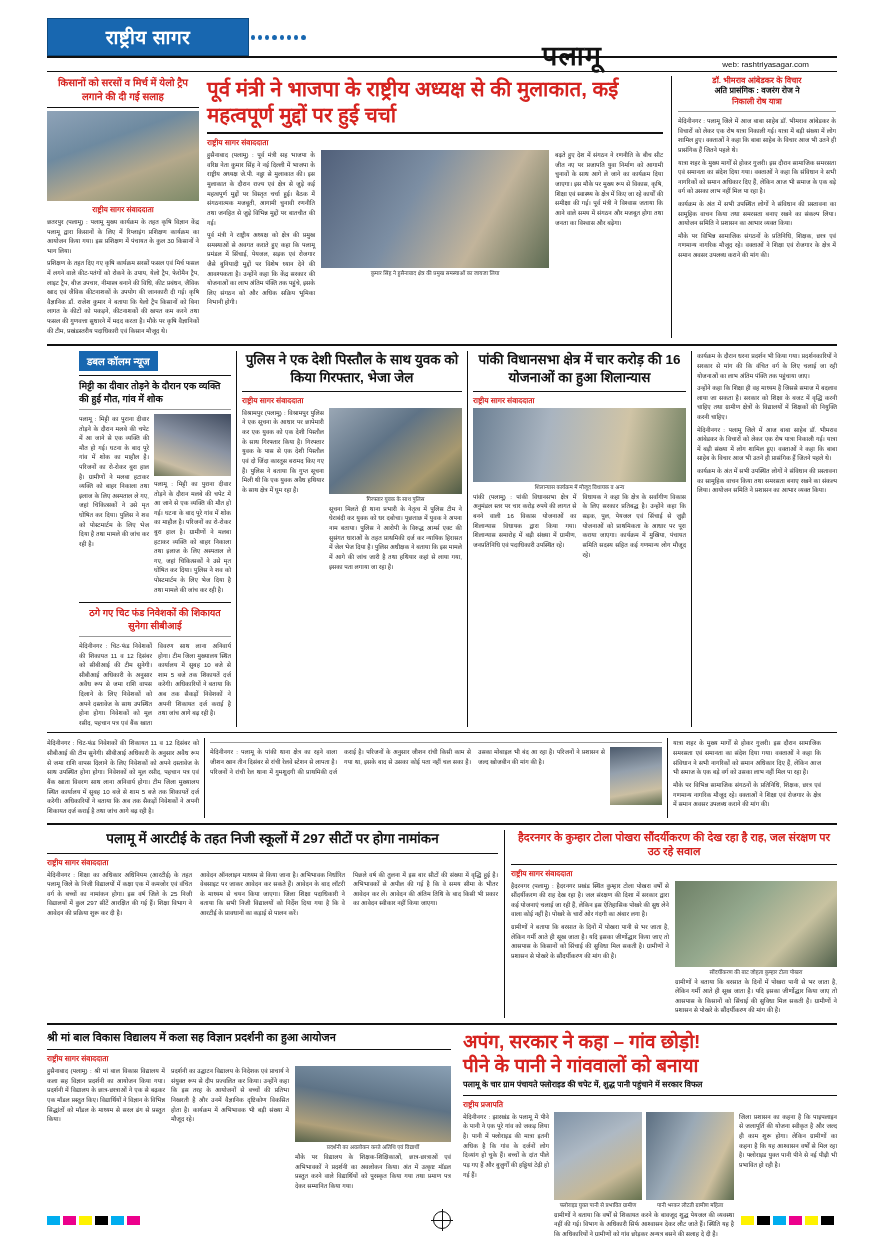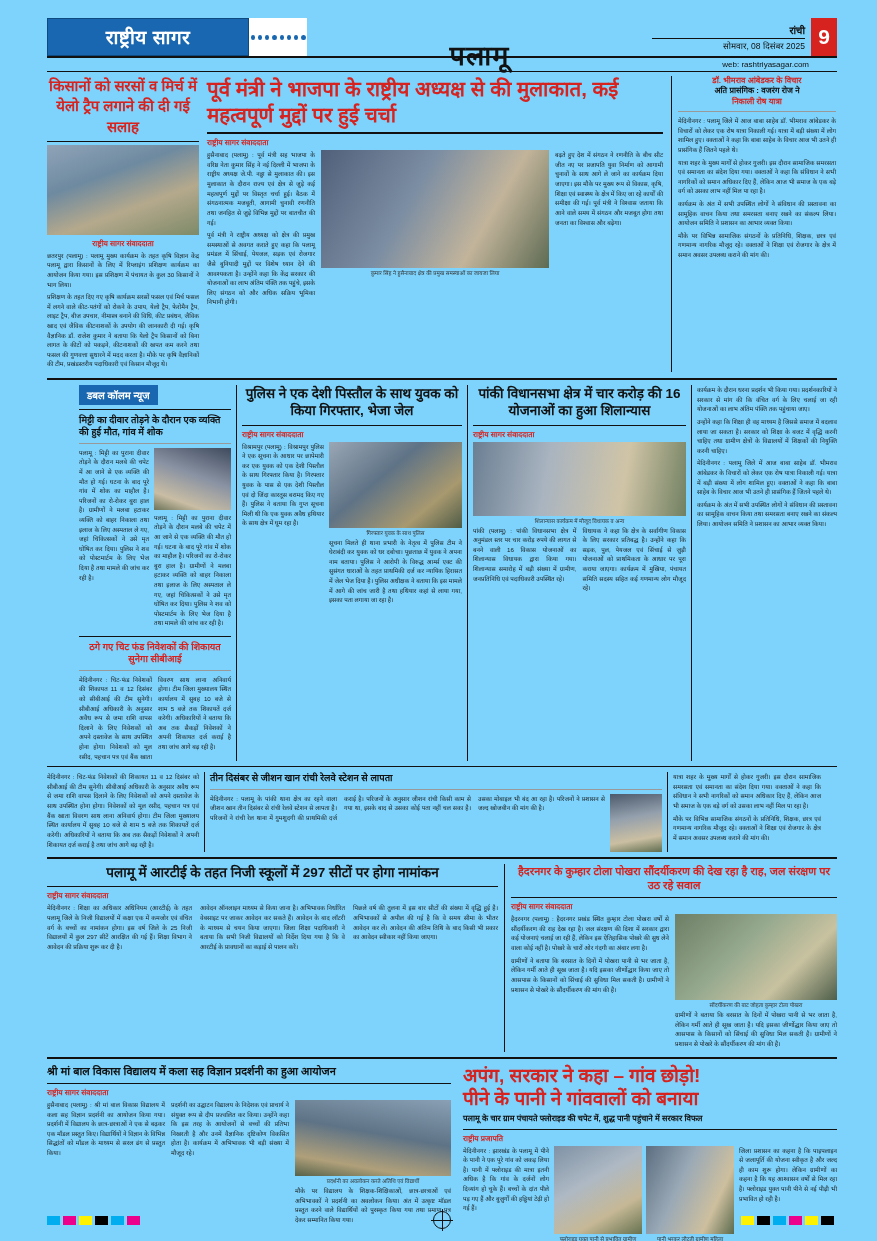--- a/index.html
+++ b/index.html
@@ -1,18 +1,18 @@
 <!DOCTYPE html>
 <html><head>
 <meta charset="utf-8">
 <style>
   html,body{margin:0;padding:0;background:#d9d9d9;}
   body{font-family:"Liberation Sans", sans-serif;}
   .page{
-    width:877px;height:1241px;background:#7dd3fc;position:relative;margin:0 auto;
+    width:877px;height:1241px;background:#ffffff;position:relative;margin:0 auto;
     overflow:hidden;
   }
   .inner{position:absolute;left:47px;top:18px;width:790px;height:1185px;}
 
   
   .masthead{display:flex;align-items:stretch;height:38px;border-bottom:2px solid #111;}
   .mh-left{
     width:200px;background:#1867b0;color:#fff;display:flex;align-items:center;
     justify-content:center;font-weight:bold;font-size:19px;letter-spacing:.5px;
     border:1px solid #0d4a80;
@@ -63,21 +63,21 @@
   .col-sep{width:1px;background:#111;align-self:stretch;}
 
   
   .cmyk{position:absolute;left:47px;bottom:16px;width:790px;height:10px;display:flex;align-items:center;}
   .cmyk .sw{width:13px;height:9px;margin-right:3px;}
   .regmark{width:16px;height:16px;border-radius:50%;border:1px solid #111;position:relative;}
   .regmark:before{content:"";position:absolute;left:50%;top:-3px;width:1px;height:22px;background:#111;}
   .regmark:after{content:"";position:absolute;top:50%;left:-3px;height:1px;width:22px;background:#111;}
 
   
-  .kicker{font-size:15px;font-weight:bold;color:#d6231f;line-height:1.35;text-align:center;}
+  .kicker{font-size:10px;font-weight:bold;color:#d6231f;line-height:1.35;text-align:center;}
   .lead-h{font-size:20.5px;line-height:1.25;color:#d6231f;font-weight:bold;text-align:left;}
   .h2{font-size:13.5px;line-height:1.28;font-weight:bold;color:#111;text-align:center;}
   .h2r{font-size:11px;line-height:1.28;font-weight:bold;color:#d6231f;text-align:center;}
   .h3{font-size:9.5px;line-height:1.3;font-weight:bold;color:#111;text-align:left;}
   .h3r{font-size:9.5px;line-height:1.3;font-weight:bold;color:#d6231f;text-align:center;}
   .h4{font-size:8px;line-height:1.3;font-weight:bold;color:#111;text-align:center;}
 </style>
 </head>
 <body>
 
@@ -91,27 +91,20 @@
           <i></i>
           <i></i>
           <i></i>
           <i></i>
           <i></i>
           <i></i>
           <i></i>
     </div>
     <div class="mh-center">
       <span>पलामू</span>
-    </div>
-    <div class="mh-right">
-      <div class="mh-dateblock">
-        <div class="mh-city">रांची</div>
-        <div class="mh-date">सोमवार, 08 दिसंबर 2025</div>
-      </div>
-      <div class="mh-pageno">9</div>
     </div>
   </div>
   <div class="web-line">web: rashtriyasagar.com</div>
 
   <div class="grid" style="margin-top:4px;">
 
     <div style="width:152px;">
       <div class="kicker">किसानों को सरसों व मिर्च में येलो ट्रैप लगाने की दी गई सलाह</div>
       <div class="rule" style="margin:4px 0 3px;"></div>
       <div class="photo ph1" style="height:90px;"></div>
@@ -246,21 +239,20 @@
   <div class="rule" style="margin:5px 0 5px;"></div>
 
   <div class="grid">
     <div style="width:152px;">
       <div class="body">
         <p>मेदिनीनगर : चिट-फंड निवेशकों की शिकायत 11 व 12 दिसंबर को सीबीआई की टीम सुनेगी। सीबीआई अधिकारी के अनुसार अवैध रूप से जमा राशि वापस दिलाने के लिए निवेशकों को अपने दस्तावेज के साथ उपस्थित होना होगा। निवेशकों को मूल रसीद, पहचान पत्र एवं बैंक खाता विवरण साथ लाना अनिवार्य होगा। टीम जिला मुख्यालय स्थित कार्यालय में सुबह 10 बजे से शाम 5 बजे तक शिकायतें दर्ज करेगी। अधिकारियों ने बताया कि अब तक सैकड़ों निवेशकों ने अपनी शिकायत दर्ज कराई है तथा जांच आगे बढ़ रही है।</p>
       </div>
     </div>
     <div class="col-sep" style="margin:0 5px;"></div>
     <div style="width:452px;">
-      <div class="h3">तीन दिसंबर से जीशन खान रांची रेलवे स्टेशन से लापता</div>
       <div class="thin" style="margin:4px 0;"></div>
       <div class="grid">
         <div style="flex:1;">
           <div class="body" style="column-count:3;column-gap:7px;">मेदिनीनगर : पलामू के पांकी थाना क्षेत्र का रहने वाला जीशन खान तीन दिसंबर से रांची रेलवे स्टेशन से लापता है। परिजनों ने रांची रेल थाना में गुमशुदगी की प्राथमिकी दर्ज कराई है। परिजनों के अनुसार जीशन रांची किसी काम से गया था, इसके बाद से उसका कोई पता नहीं चल सका है। उसका मोबाइल भी बंद आ रहा है। परिजनों ने प्रशासन से जल्द खोजबीन की मांग की है।</div>
         </div>
         <div style="width:5px"></div>
         <div style="width:52px;">
           <div class="photo ph6" style="height:58px;"></div>
         </div>
       </div>

